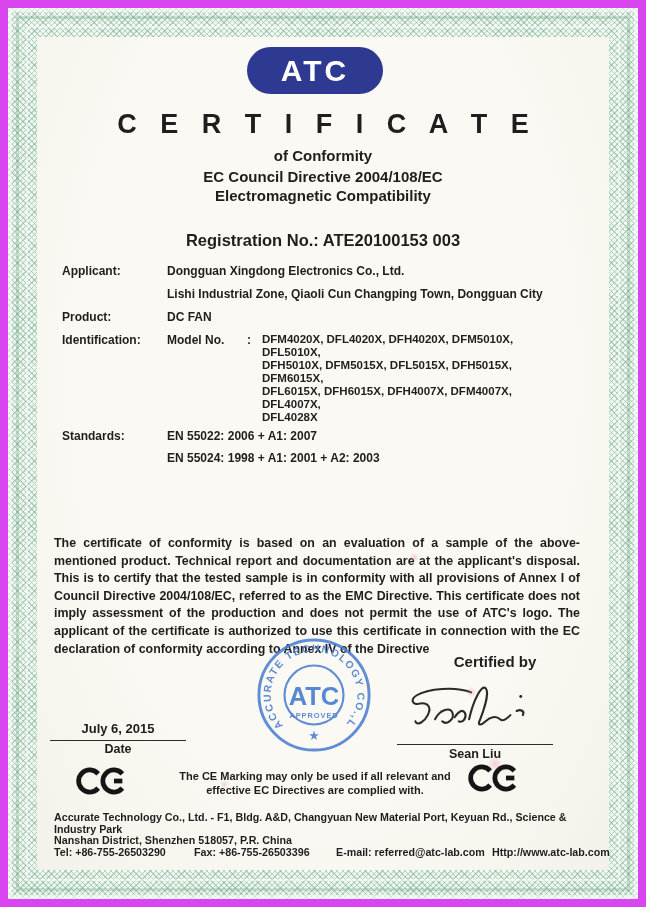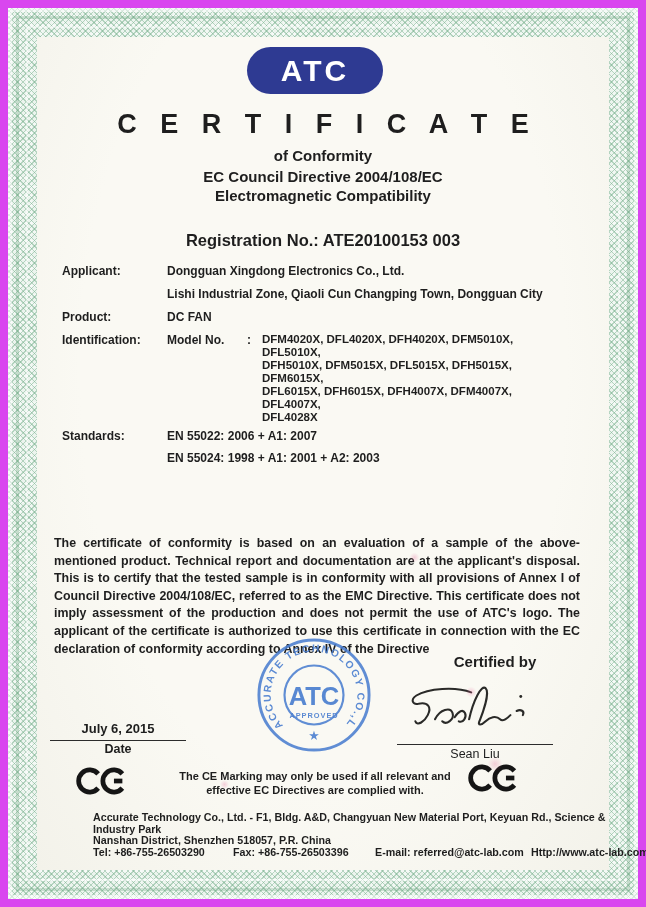--- a/index.html
+++ b/index.html
@@ -60,33 +60,33 @@
     left:17px; top:498px; width:526px;
     font-size:12.4px; font-weight:bold; line-height:17.6px;
     text-align:justify;
   }
 
   
   .certified { left:378px; top:616px; width:160px; font-size:15px; font-weight:bold; text-align:center; }
   .stampbox  { left:218px; top:599px; width:118px; height:118px; }
   .sigbox    { left:372px; top:643px; width:145px; height:62px; }
   .sigline   { left:360px; top:707px; width:156px; border-top:1.6px solid #2c2c2c; }
-  .signame   { left:360px; top:710px; width:156px; font-size:12.5px; font-weight:normal; text-align:center; }
+  .signame   { left:360px; top:710px; width:156px; font-size:12.5px; font-weight:bold; text-align:center; }
 
   .dateval   { left:13px; top:684px; width:136px; font-size:13px; font-weight:bold; text-align:center; }
   .dateline  { left:13px; top:703px; width:136px; border-top:1.6px solid #2c2c2c; }
   .datelabel { left:13px; top:705px; width:136px; font-size:12.5px; font-weight:bold; text-align:center; }
 
   
   .ce-left  { left:38px;  top:727px; width:50px; height:34px; }
   .ce-right { left:430px; top:724px; width:50px; height:34px; }
   .ce-note  { left:110px; top:733px; width:336px; font-size:11px; font-weight:bold; line-height:13.5px; text-align:center; }
 
   
-  .footer { left:17px; top:775px; width:526px; font-size:10.7px; font-weight:bold; line-height:11.6px;margin-left:39px; }
+  .footer { left:17px; top:775px; width:526px; font-size:10.7px; font-weight:bold; line-height:11.6px; }
   .footer .fline3 { position:relative; height:12px; margin-top:.5px; }
   .footer .fline3 span { position:absolute; white-space:nowrap; }
   .f-tel   { left:0; }
   .f-fax   { left:140px; }
   .f-email { left:282px; }
   .f-web   { left:438px; }
 
   
   .artifact { border-radius:50%; opacity:.3;
     background:radial-gradient(circle, #e66a9a 0%, rgba(230,106,154,0) 70%); }

